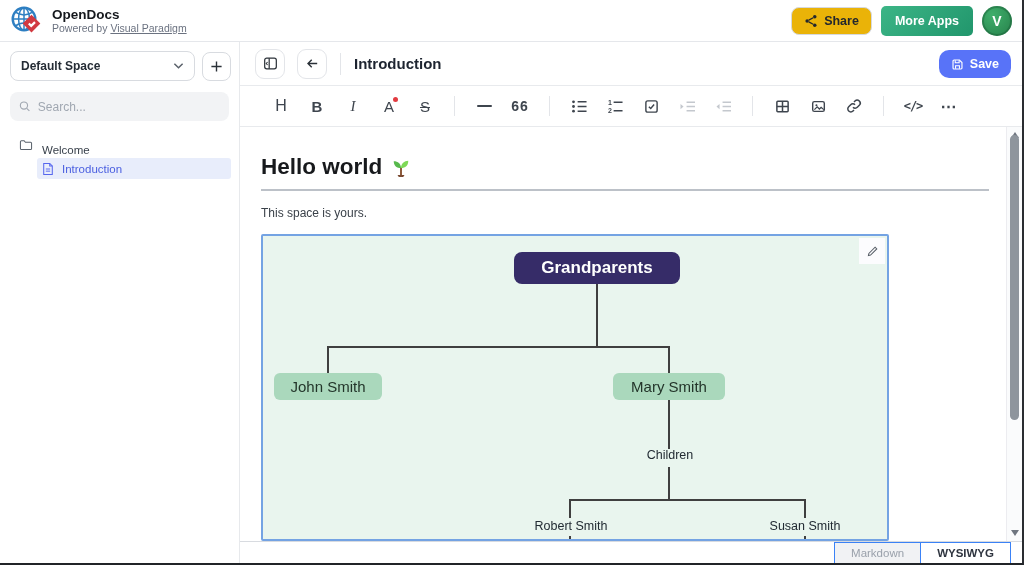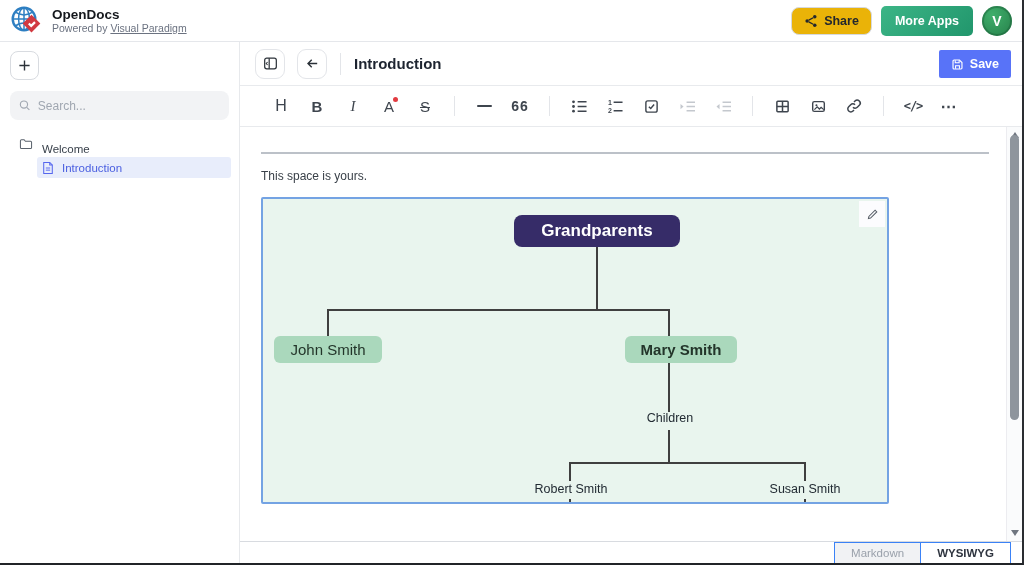--- a/index.html
+++ b/index.html
@@ -48,21 +48,21 @@
   .tree-page-label { font-size:11.5px; color:var(--selection-text,#4a5fe0); }
 
   
   .docbar { position:absolute; left:240px; top:42px; width:784px; height:44px; background:#fff;
     border-bottom:1px solid #e8eaed; display:flex; align-items:center; padding-left:15px; }
   .icon-btn { width:30px; height:30px; border:1px solid #e3e5e9; border-radius:9px; background:#fff;
     display:flex; align-items:center; justify-content:center; cursor:pointer; color:#2b3138; }
   .icon-btn + .icon-btn { margin-left:12px; }
   .vdiv { width:1px; height:22px; background:#e3e5e9; margin:0 13px; }
   .doc-title { font-size:15px; font-weight:bold; color:#1d2430; }
-  .save-btn { position:absolute; right:13px; top:8px; height:28px; padding:0 12px; border:none; border-radius:2px;
+  .save-btn { position:absolute; right:13px; top:8px; height:28px; padding:0 12px; border:none; border-radius:10px;
     background:var(--accent-blue,#5873f8); color:#fff; display:flex; align-items:center; gap:6px;
     font-size:12.5px; font-weight:bold; font-family:inherit; cursor:pointer; }
 
   
   .toolbar { position:absolute; left:240px; top:86px; width:784px; height:41px; background:#fff;
     border-bottom:1px solid #e8eaed; display:flex; align-items:center; padding-left:26px; gap:6px; }
   .tb-btn { width:30px; height:30px; border-radius:6px; display:flex; align-items:center; justify-content:center;
     color:#3e454e; cursor:pointer; position:relative; flex:0 0 auto; }
   .tb-btn.disabled { color:#c4c8ce; cursor:default; }
   .tb-div { width:1px; height:20px; background:#e3e5e9; margin:0 8px; flex:0 0 auto; }
@@ -90,21 +90,21 @@
   .edit-fab { position:absolute; top:2px; right:2px; width:26px; height:26px; background:#fcfcfe;
     display:flex; align-items:center; justify-content:center; cursor:pointer; }
   .tl { position:absolute; background:var(--line-color,#3f3f3f); }
   .node-root { position:absolute; left:251px; top:16px; width:166px; height:32px; border-radius:8px;
     background:var(--root-node-bg,#362c68); color:#fff; font-size:17px; font-weight:bold;
     display:flex; align-items:center; justify-content:center; }
   .node-child { position:absolute; top:137px; height:27px; border-radius:6px;
     background:var(--child-node-bg,#aad8bc); color:var(--child-node-text,#23352a); font-size:15px;
     display:flex; align-items:center; justify-content:center; }
   .node-john { left:11px; width:108px; }
-  .node-mary { left:362px; width:112px;font-weight:bold; }
+  .node-mary { left:350px; width:112px; }
   .tree-label { position:absolute; transform:translateX(-50%); font-size:12.5px; color:#222b33; white-space:nowrap; }
 
   
   .scrollbar { position:absolute; right:2px; top:127px; width:16px; height:414px; background:#fafbfc; border-left:1px solid #ececf0; }
   .sb-arrow { position:absolute; left:0; width:100%; height:14px; display:flex; align-items:center; justify-content:center; cursor:pointer; }
   .sb-arrow.up { top:1px; } .sb-arrow.down { bottom:1px; }
   .tri-up { width:0; height:0; border-left:4px solid transparent; border-right:4px solid transparent; border-bottom:6px solid #6f7680; }
   .tri-down { width:0; height:0; border-left:4px solid transparent; border-right:4px solid transparent; border-top:6px solid #6f7680; }
   .sb-thumb { position:absolute; left:3px; top:8px; width:9px; height:285px; background:#8e959d; border-radius:5px; cursor:grab; }
 
@@ -145,20 +145,26 @@
     </button>
     <button class="more-apps-btn"><span>More Apps</span></button>
     <div class="avatar">
         <span>V</span>
       </div>
   </div>
 </div>
 
 <div class="sidebar">
   <div class="space-row">
+    <div class="space-select">
+      <span class="space-label">Default Space</span>
+      <svg width="11" height="8" viewBox="0 0 12 8">
+        <path d="M1.5 1.5L6 6l4.5-4.5" stroke="#596069" stroke-width="1.6" fill="none"></path>
+      </svg>
+    </div>
     <button class="add-btn">
       <svg width="13" height="13" viewBox="0 0 14 14">
         <path d="M7 1.5v11M1.5 7h11" stroke="#2b3138" stroke-width="1.5"></path>
       </svg>
     </button>
   </div>
   <div class="search-box">
     <svg width="13" height="13" viewBox="0 0 15 15">
       <circle cx="6.3" cy="6.3" r="4.6" fill="none" stroke="#a0a7b1" stroke-width="1.4"></circle>
       <path d="M9.8 9.8l3.4 3.4" stroke="#a0a7b1" stroke-width="1.4"></path>
@@ -274,20 +280,29 @@
       <path d="M7 9.2a3 3 0 004.3.1l2-2a3 3 0 10-4.3-4.3l-1 1" fill="none" stroke="currentColor" stroke-width="1.5"></path>
       <path d="M9 6.8a3 3 0 00-4.3-.1l-2 2a3 3 0 104.3 4.3l1-1" fill="none" stroke="currentColor" stroke-width="1.5"></path>
     </svg>
   </div>
   <div class="tb-div"></div>
   <div class="tb-btn g-code">&lt;/&gt;</div>
   <div class="tb-btn g-more">⋯</div>
 </div>
 
 <div class="content">
+  <div class="doc-h1">
+    <span>Hello world</span>
+    <svg width="22" height="22" viewBox="0 0 20 20">
+      <path d="M10 17.5c0-3.5 0-5.5 0-7" stroke="#8d5a3b" stroke-width="1.8" fill="none"></path>
+      <path d="M10 11C10 7 7.2 4.8 3.4 4.8 3.4 9 6.2 11 10 11z" fill="#57b94c"></path>
+      <path d="M10 11c0-4 3-6.6 6.6-6.6 0 4.6-2.6 6.6-6.6 6.6z" fill="#7ed957"></path>
+      <path d="M6.8 17.2h6.4l-1.2 1.8H8z" fill="#7a4a32"></path>
+    </svg>
+  </div>
   <hr class="doc-hr">
   <div class="doc-p">This space is yours.</div>
 
   <div class="diagram">
     <div class="edit-fab">
       <svg width="13" height="13" viewBox="0 0 14 14">
         <path d="M2.6 11.4l.5-2.3 6.7-6.7 1.8 1.8-6.7 6.7z" fill="none" stroke="#565d66" stroke-width="1.1"></path>
       </svg>
     </div>
 

